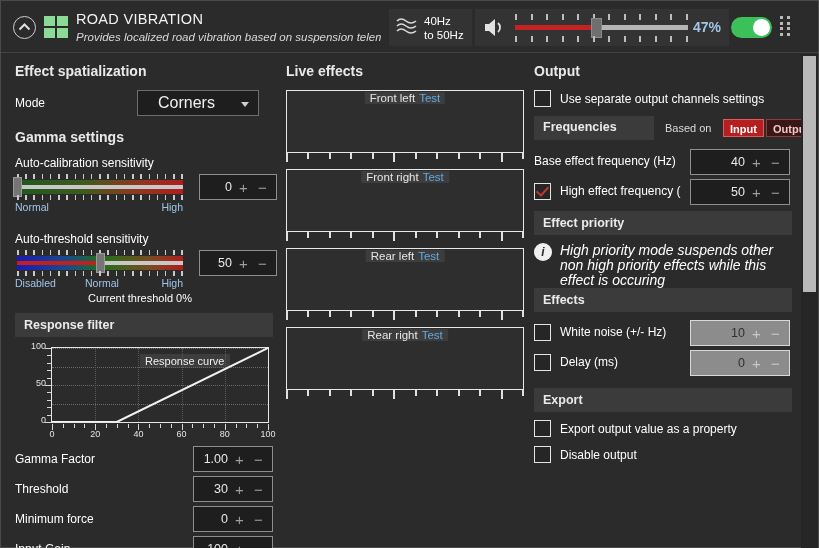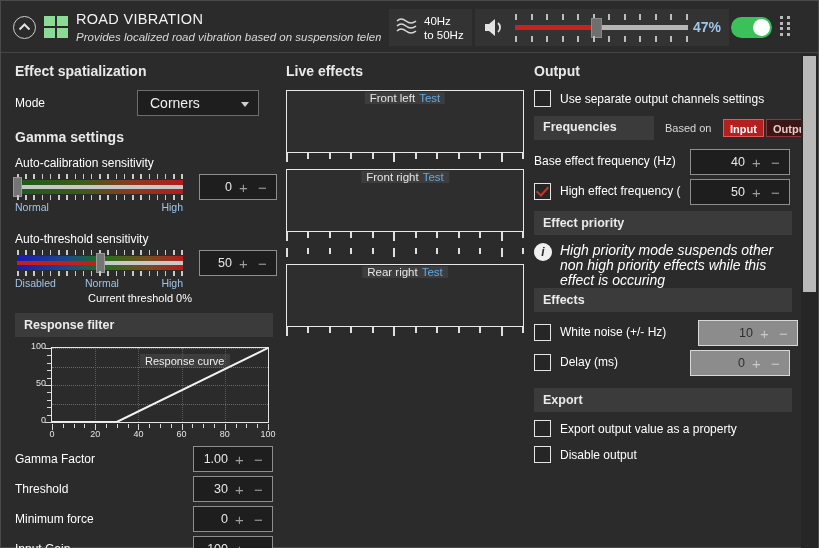--- a/index.html
+++ b/index.html
@@ -85,22 +85,22 @@
   .col-left  { position: absolute; left: 14px;  top: 10px; width: 262px; }
   .col-mid   { position: absolute; left: 285px; top: 10px; width: 238px; }
   .col-right { position: absolute; left: 533px; top: 10px; width: 258px; }
 
   .sec-title { font-size: 14px; font-weight: bold; color: #e9e9e9; margin-bottom: 11px; }
   .row-label { font-size: 12px; color: #ffffff; }
 
   
   .dd {
     position: relative; width: 122px; height: 26px; background: #1e1e1e;
-    border: 1px solid #6d6d6d; color: #f0f0f0; font-size: 14px;
-    display: flex; align-items: center; padding-left: 12px;
+    border: 1px solid #6d6d6d; color: #f0f0f0; font-size: 16px;
+    display: flex; align-items: center; padding-left: 20px;
   }
   .dd .caret {
     position: absolute; right: 9px; top: 11px;
     width: 0; height: 0; border-left: 4px solid transparent;
     border-right: 4px solid transparent; border-top: 5px solid #cfcfcf;
   }
 
   
   .spin {
     width: 80px; height: 26px; background: #1e1e1e; border: 1px solid #8e8e8e;
@@ -569,20 +569,23 @@
               <i style="left: 107.273px; height: 9px;"></i>
               <i style="left: 128.727px; height: 6px;"></i>
               <i style="left: 150.182px; height: 6px;"></i>
               <i style="left: 171.636px; height: 6px;"></i>
               <i style="left: 193.091px; height: 6px;"></i>
               <i style="left: 214.545px; height: 9px;"></i>
               <i style="left: 236px; height: 6px;"></i>
             </div>
           </div>
           <div>
+            <div class="lepanel">
+              <div class="le-caption"><span class="nm">Rear left</span><span class="tst">Test</span></div>
+            </div>
             <div class="le-ticks">
               <i style="left: 0px; height: 9px;"></i>
               <i style="left: 21.4545px; height: 6px;"></i>
               <i style="left: 42.9091px; height: 6px;"></i>
               <i style="left: 64.3636px; height: 6px;"></i>
               <i style="left: 85.8182px; height: 6px;"></i>
               <i style="left: 107.273px; height: 9px;"></i>
               <i style="left: 128.727px; height: 6px;"></i>
               <i style="left: 150.182px; height: 6px;"></i>
               <i style="left: 171.636px; height: 6px;"></i>
@@ -652,21 +655,21 @@
       <div class="inforow">
         <div class="info-ic">i</div>
         <div class="info-tx">High priority mode suspends other non high priority effects while this effect is occuring</div>
       </div>
 
       <div class="barhead">Effects</div>
       <div id="effectRows" style="margin-top:8px;">
           <div style="position: relative; height: 30px;">
             <span class="cb" style="position:absolute;left:0;top:4px;"></span>
             <span class="row-label" style="position:absolute;left:26px;top:5px;">White noise (+/- Hz)</span>
-            <div class="spin wide disabled" style="position:absolute;left:164px;top:0;">
+            <div class="spin wide disabled" style="position:absolute;left:156px;top:0;">
               <span class="val">10</span>
               <span class="pm">+</span>
               <span class="pm">−</span>
             </div>
           </div>
           <div style="position: relative; height: 30px;">
             <span class="cb" style="position:absolute;left:0;top:4px;"></span>
             <span class="row-label" style="position:absolute;left:26px;top:5px;">Delay (ms)</span>
             <div class="spin wide disabled" style="position:absolute;left:156px;top:0;">
               <span class="val">0</span>

